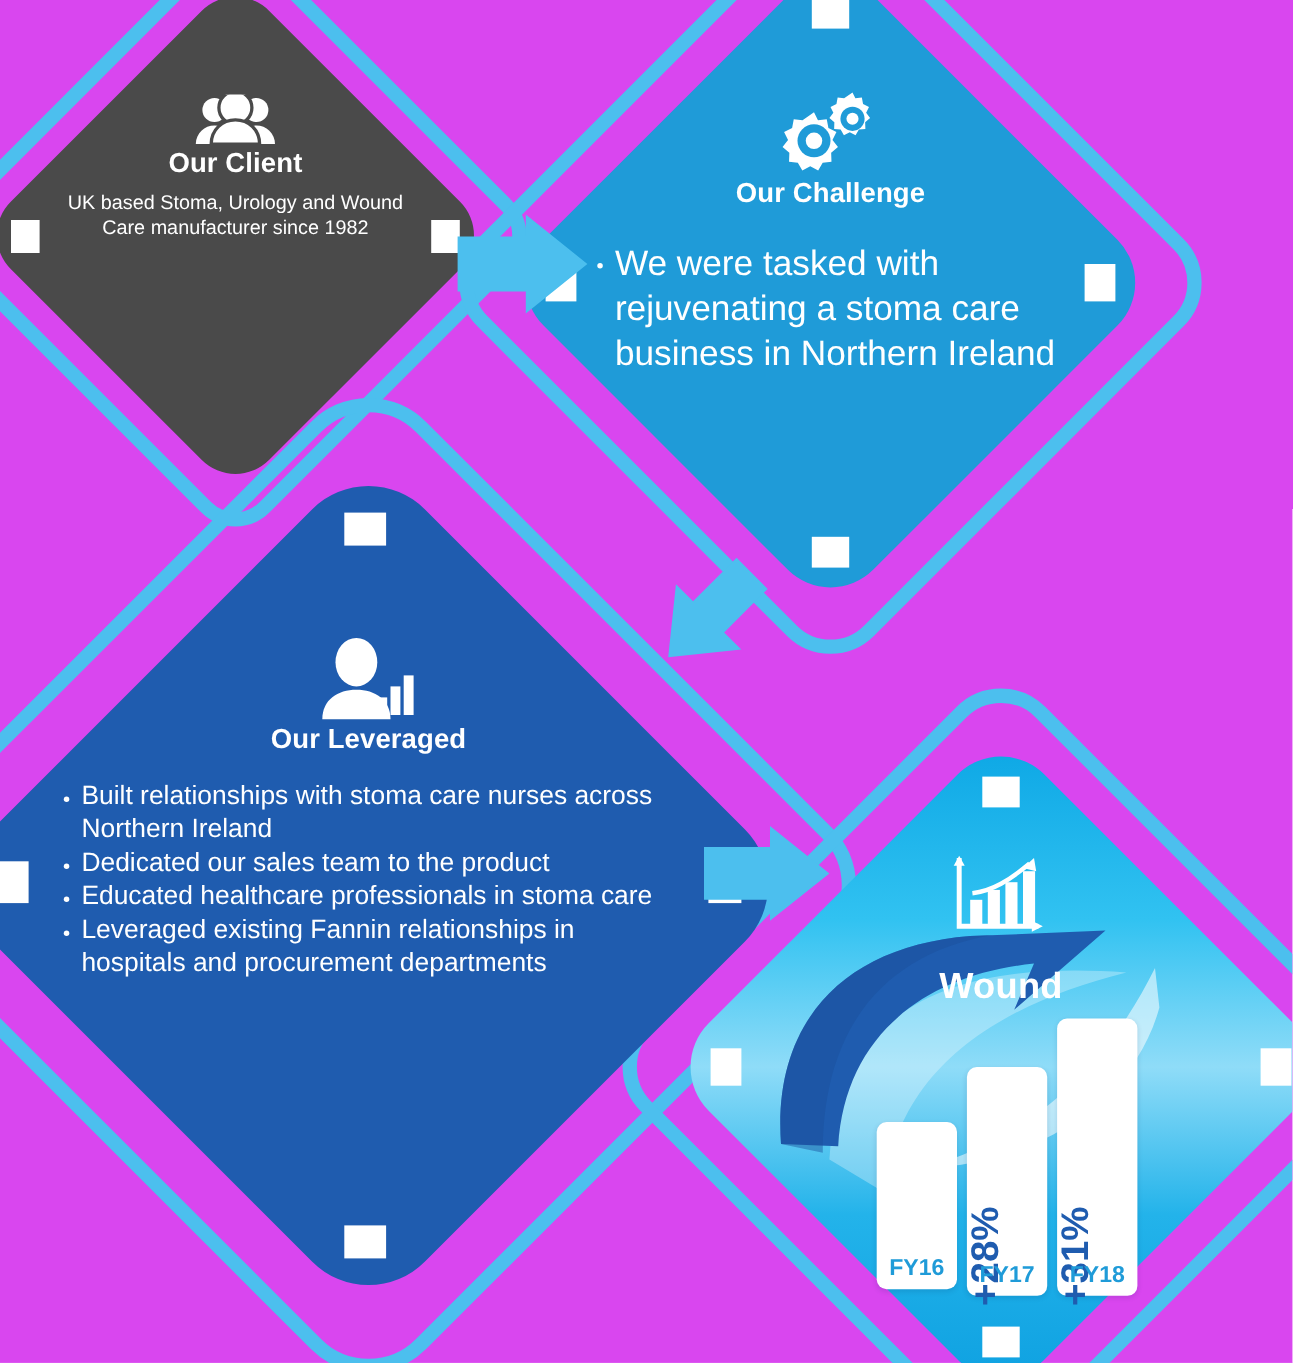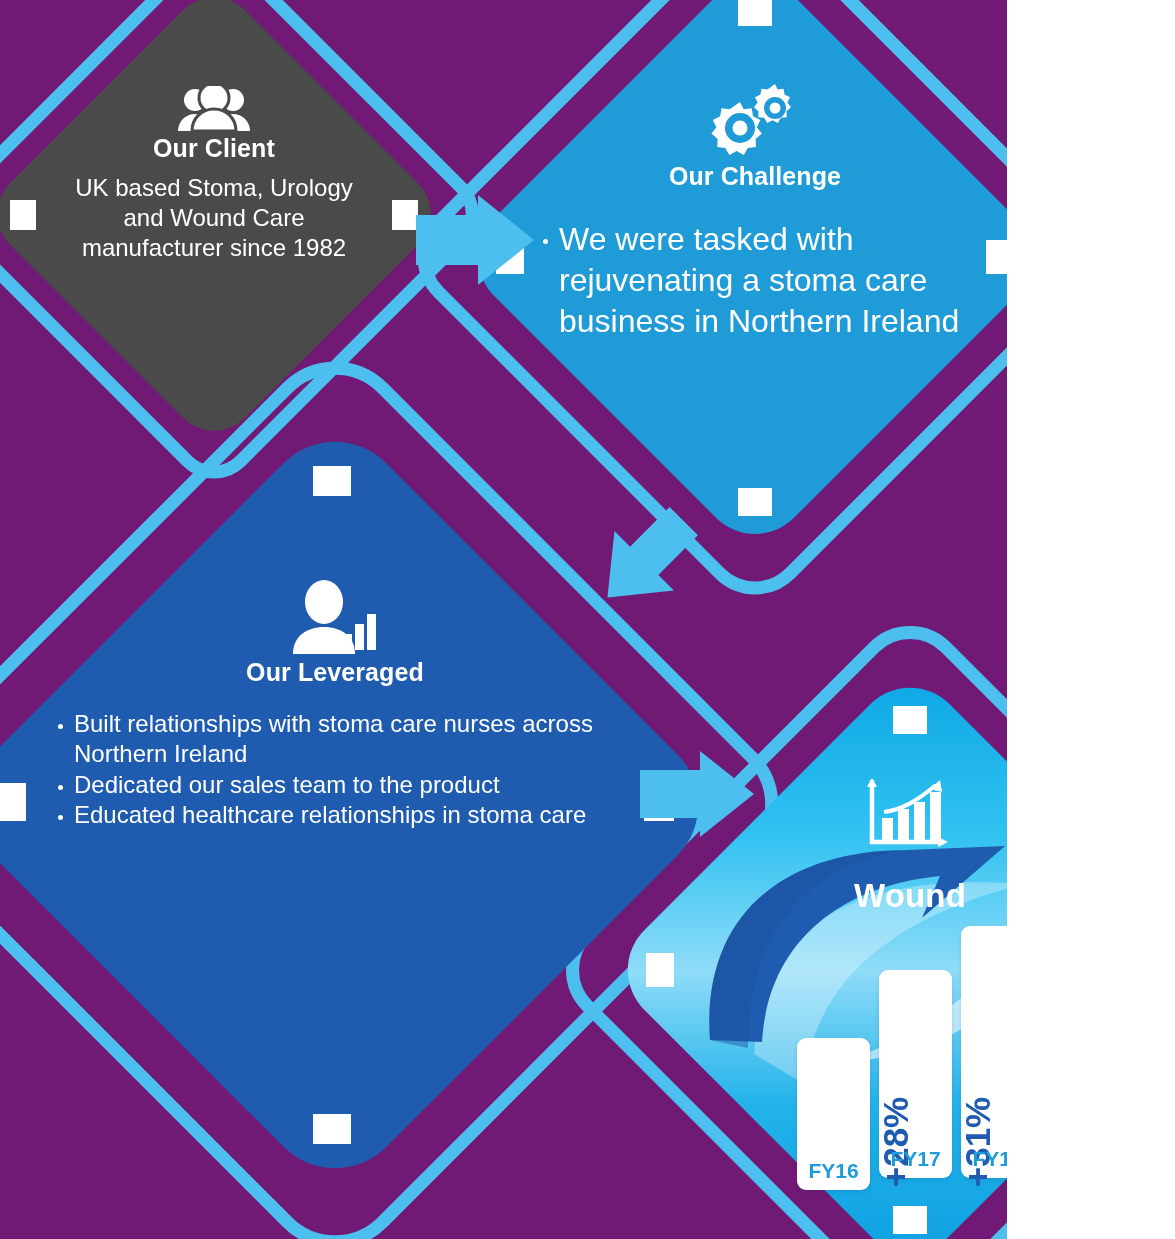--- a/index.html
+++ b/index.html
@@ -6,23 +6,23 @@
     margin: 0;
     padding: 0;
     background: #ffffff;
   }
   body {
     font-family: "Liberation Sans", sans-serif;
     -webkit-font-smoothing: antialiased;
   }
   #canvas {
     position: relative;
-    width: 1007px;
+    width: 1175px;
     height: 1239px;
-    background: #701a75;
+    background: #d946ef;
     overflow: hidden;
   }
 
   
   .diamond {
     position: absolute;
   }
   .diamond .ring {
     position: absolute;
     inset: 0;
@@ -88,21 +88,21 @@
   }
 
   
   #card-client { left: 14px; top: 14px; width: 400px; height: 400px; }
   #card-client .body {
     left: 34px; top: 34px; width: 332px; height: 332px;
     background: #4a4a4a;
   }
   #card-client .content { padding: 72px 44px 0 44px; }
   #card-client .card-title { font-size: 25px; margin-top: 2px; }
-  #card-client .card-text { font-size: 24px; line-height: 1.26; margin-top: 10px; }
+  #card-client .card-text { font-size: 18px; line-height: 1.26; margin-top: 10px; }
 
   
   #card-challenge { left: 500px; top: 2px; width: 510px; height: 510px; }
   #card-challenge .body {
     left: 43px; top: 43px; width: 424px; height: 424px;
     background: #1f9bd8;
   }
   #card-challenge .content { padding: 80px 40px 0 40px; }
   #card-challenge .card-title { font-size: 25px; margin-top: 6px; }
   #card-challenge ul.bullets { font-size: 32px; line-height: 1.28; margin-top: 28px; width: 100%; }
@@ -172,21 +172,21 @@
     position: absolute;
     bottom: 36px;
     left: 50%;
     transform: translateX(-50%) rotate(-90deg);
     transform-origin: center bottom;
     white-space: nowrap;
     font-size: 35px;
     font-weight: bold;
     color: #1f5caf;
   }
-  #bar-fy16 { left: 147px; bottom: 40px; width: 73px; height: 152px; }
+  #bar-fy16 { left: 147px; bottom: 58px; width: 73px; height: 152px; }
   #bar-fy17 { left: 229px; bottom: 52px; width: 73px; height: 208px; }
   #bar-fy18 { left: 311px; bottom: 52px; width: 73px; height: 252px; }
 
   
   .arrow-svg { position: absolute; z-index: 6; }
 </style>
 </head>
 <body>
 
 <div id="canvas">
@@ -255,21 +255,22 @@
             <rect x="52" y="54" width="9" height="16"></rect>
             <rect x="64" y="44" width="9" height="26"></rect>
             <rect x="76" y="34" width="9" height="36"></rect>
           </g>
         </svg>
       </div>
       <div class="card-title">Our Leveraged</div>
       <ul class="bullets">
         <li>Built relationships with stoma care nurses across Northern Ireland</li>
         <li>Dedicated our sales team to the product</li>
-        <li>Educated healthcare relationships in stoma care</li>
+        <li>Educated healthcare professionals in stoma care</li>
+        <li>Leveraged existing Fannin relationships in hospitals and procurement departments</li>
       </ul>
     </div>
   </div>
 
   <div class="diamond" id="card-growth">
     <div class="ring"></div>
     <div class="notch" style="left:-4px; top:243px; width:28px; height:34px;"></div>
     <div class="notch" style="left:496px; top:243px; width:28px; height:34px;"></div>
     <div class="notch" style="left:243px; top:-4px; width:34px; height:28px;"></div>
     <div class="notch" style="left:243px; top:496px; width:34px; height:28px;"></div>

